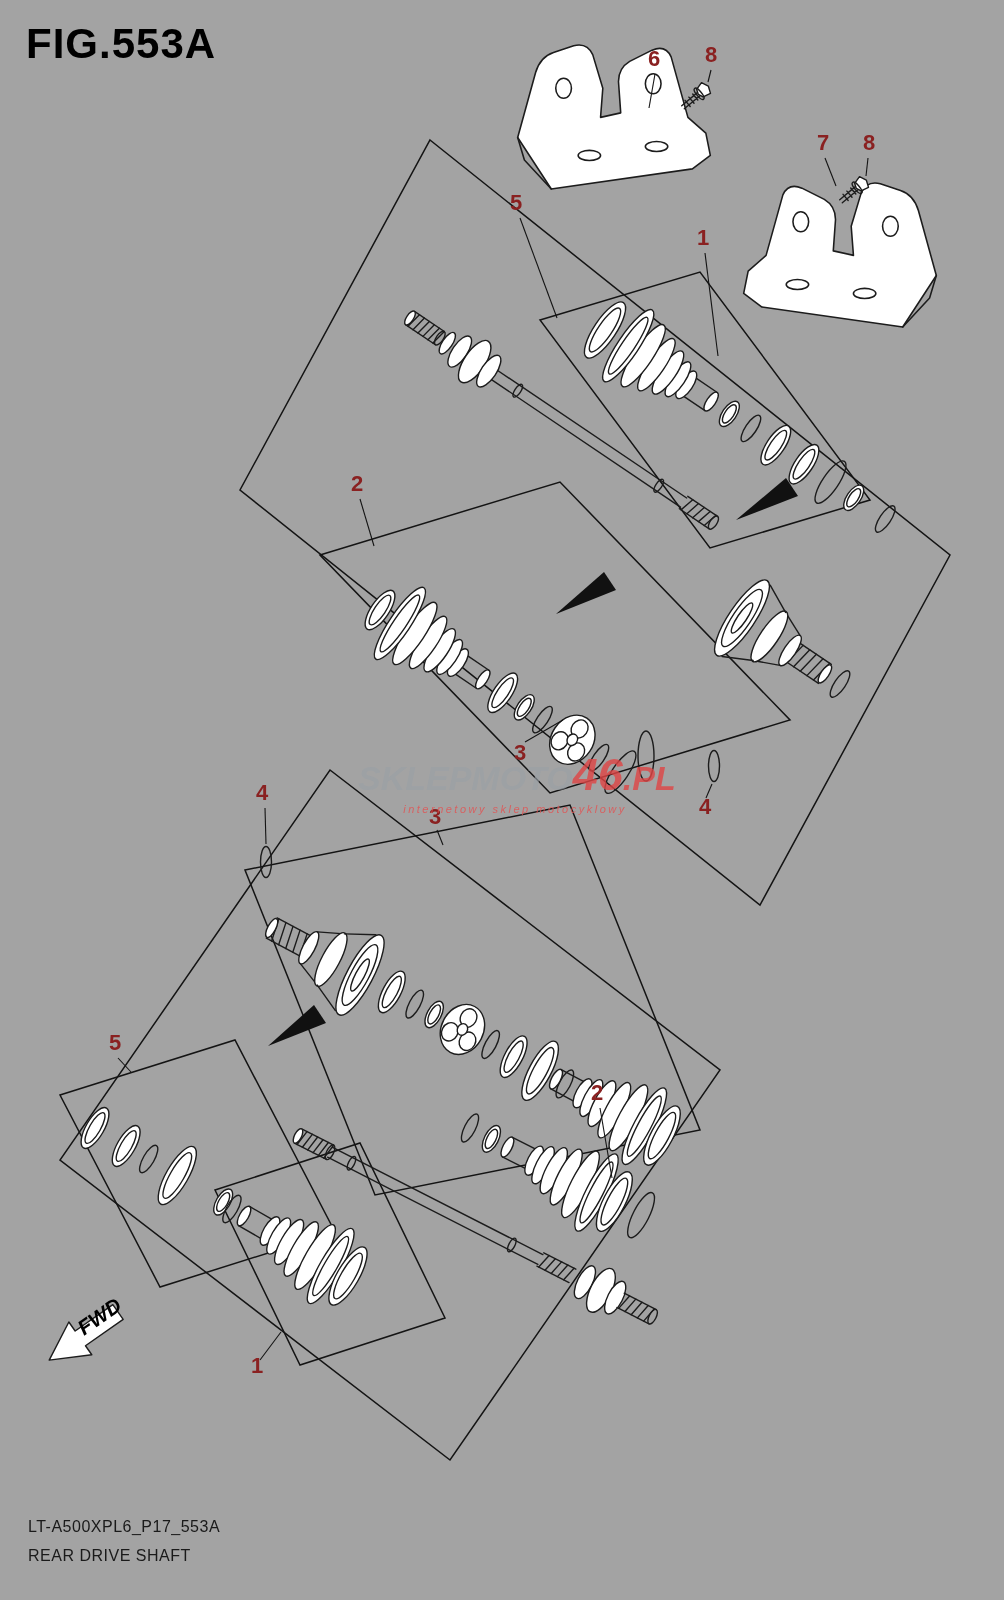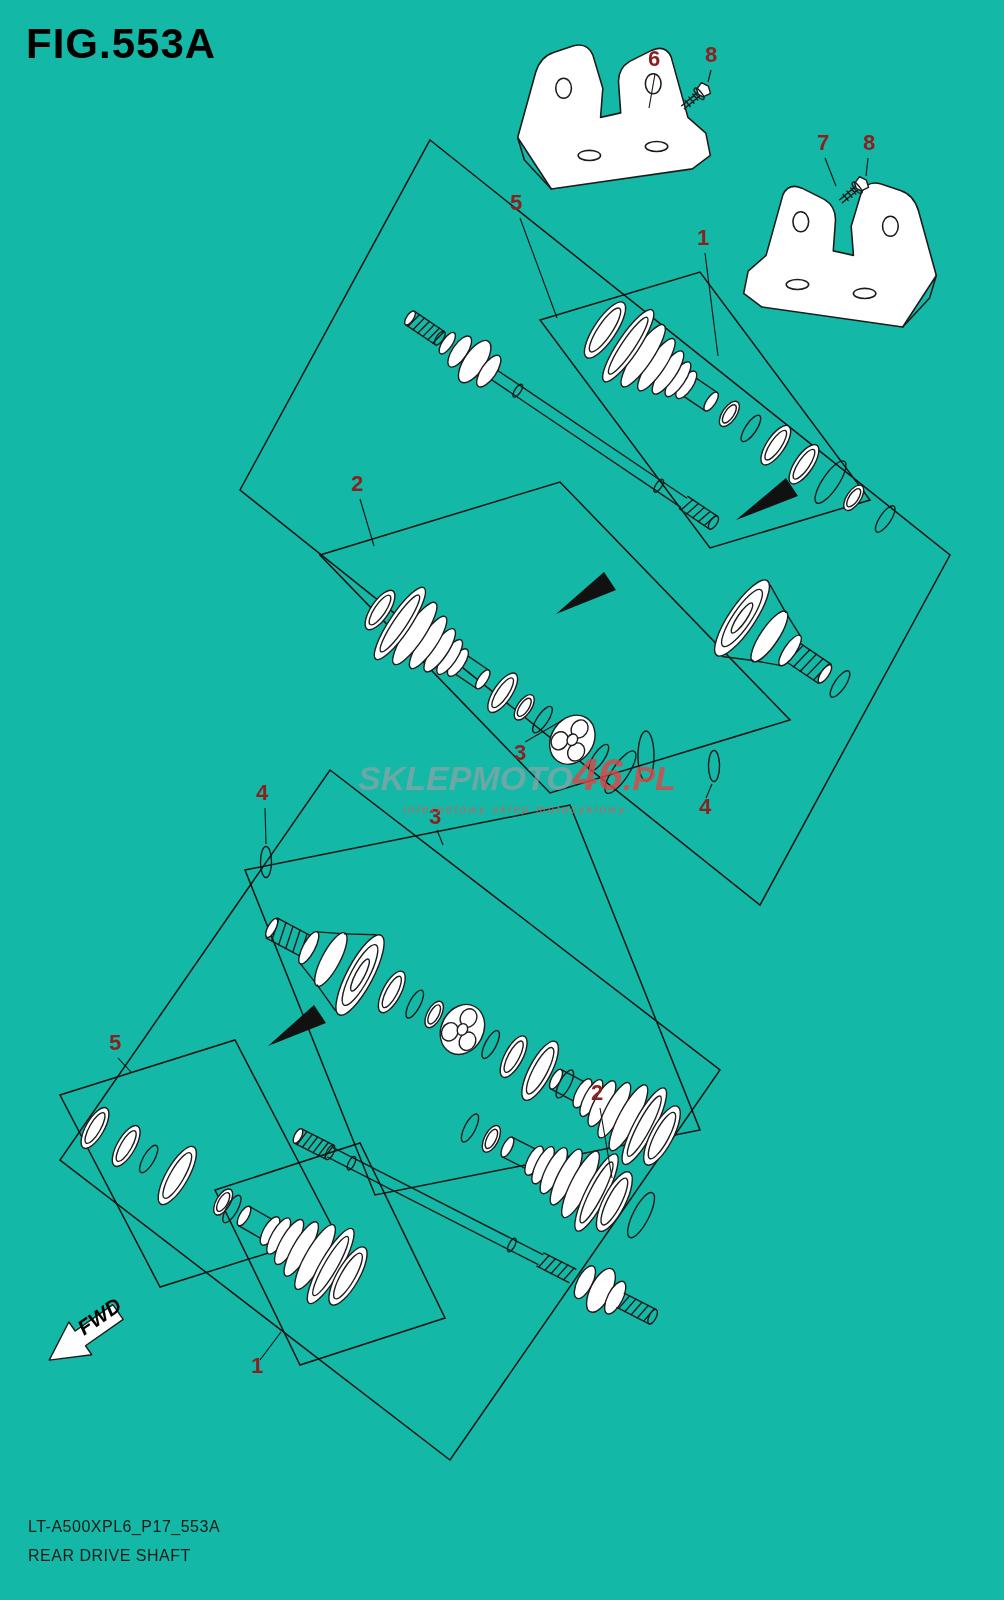--- a/index.html
+++ b/index.html
@@ -1,16 +1,16 @@
 <!DOCTYPE html>
 <html><head>
 <meta charset="utf-8">
 <style>
   html,body{margin:0;padding:0;background:#ffffff;}
-  .page{position:relative;width:1004px;height:1600px;background:#14b8a6;overflow:hidden;
+  .page{position:relative;width:1004px;height:1600px;background:#a3a3a3;overflow:hidden;
         font-family:"Liberation Sans",sans-serif;}
   svg{display:block;}
   .p  {fill:none;stroke:#1c1c1c;stroke-width:1.4;stroke-linejoin:round;stroke-linecap:round;}
   .pw {fill:#ffffff;stroke:#1c1c1c;stroke-width:1.4;stroke-linejoin:round;}
   .box{fill:none;stroke:#141414;stroke-width:1.5;stroke-linejoin:miter;}
   .leader{stroke:#141414;stroke-width:1.1;}
   .solid{fill:#111;stroke:none;}
   .callout{fill:#8a2121;font-size:22px;font-weight:bold;text-anchor:middle;
            font-family:"Liberation Sans",sans-serif;}
   .title{font-size:42px;font-weight:bold;fill:#000;letter-spacing:1px;

